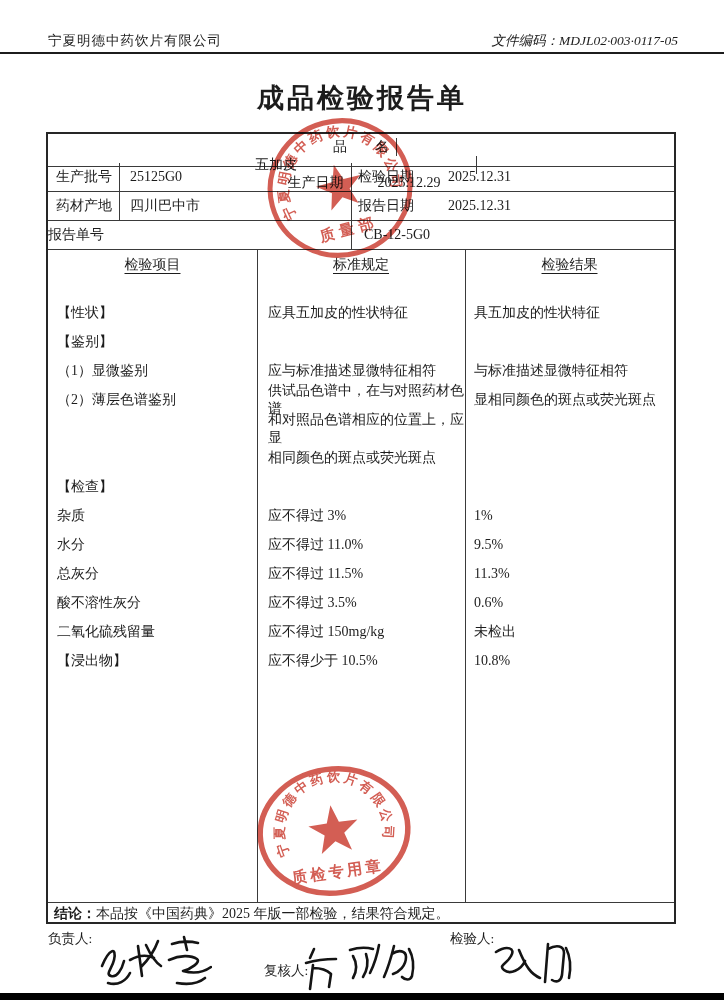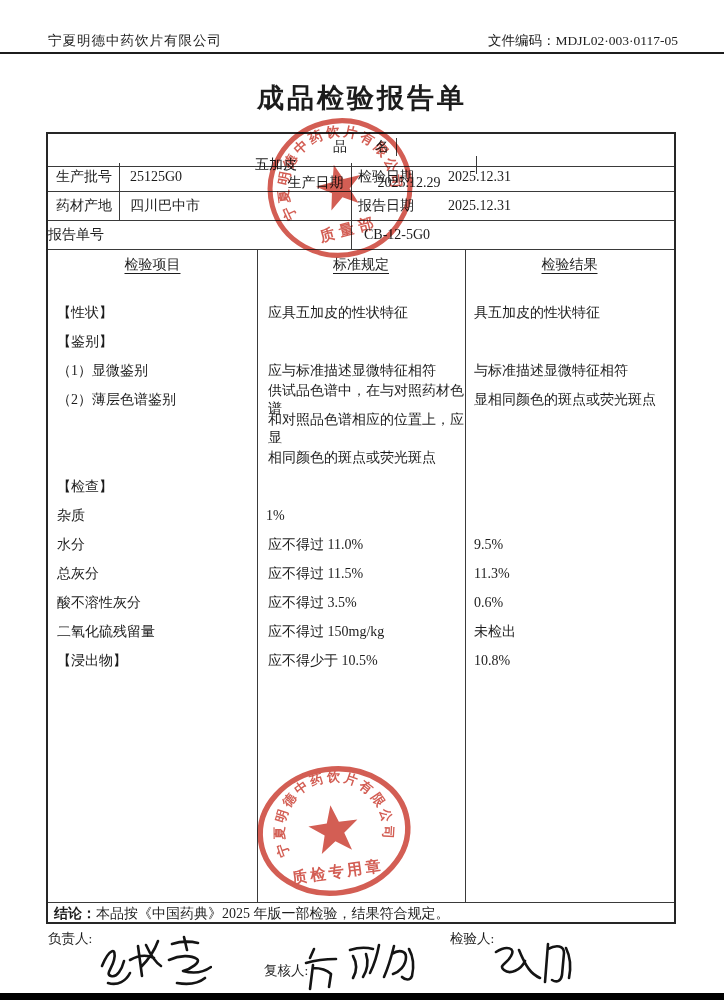--- a/index.html
+++ b/index.html
@@ -2,21 +2,21 @@
 <html><head>
 <meta charset="utf-8">
 <style>
   html,body{margin:0;padding:0;background:#ffffff;}
   .page{
     position:relative;width:724px;height:1000px;background:#ffffff;
     font-family:"Liberation Serif","DejaVu Serif",serif;color:#1c1c1c;overflow:hidden;
   }
   
   .hdr-company{position:absolute;left:48px;top:32px;font-size:13.5px;letter-spacing:1px;}
-  .hdr-code{position:absolute;right:46px;top:32px;font-size:13.5px;}
+  .hdr-code{position:absolute;right:46px;top:32px;font-size:13.5px;font-style:italic;}
   .hdr-rule{position:absolute;left:0;top:52px;width:724px;height:2px;background:#1c1c1c;}
   
   .doc-title{position:absolute;left:0;top:80px;width:724px;text-align:center;
     font-size:27px;font-weight:bold;letter-spacing:3px;}
   
   .doc-table{position:absolute;left:46px;top:132px;width:630px;height:792px;
     border:2px solid #262626;box-sizing:border-box;background:transparent;}
   
   .info-row{position:absolute;left:0;width:626px;height:29px;border-bottom:1px solid #3a3a3a;
     display:flex;align-items:center;font-size:14px;box-sizing:border-box;}
@@ -147,20 +147,21 @@
             <div class="s">相同颜色的斑点或荧光斑点</div>
             <div class="r"></div>
           </div>
         <div class="mrow">
             <div class="i">【检查】</div>
             <div class="s"></div>
             <div class="r"></div>
           </div>
         <div class="mrow">
             <div class="i">杂质</div>
+            <div class="s">应不得过 3%</div>
             <div class="r">1%</div>
           </div>
         <div class="mrow">
             <div class="i">水分</div>
             <div class="s">应不得过 11.0%</div>
             <div class="r">9.5%</div>
           </div>
         <div class="mrow">
             <div class="i">总灰分</div>
             <div class="s">应不得过 11.5%</div>

